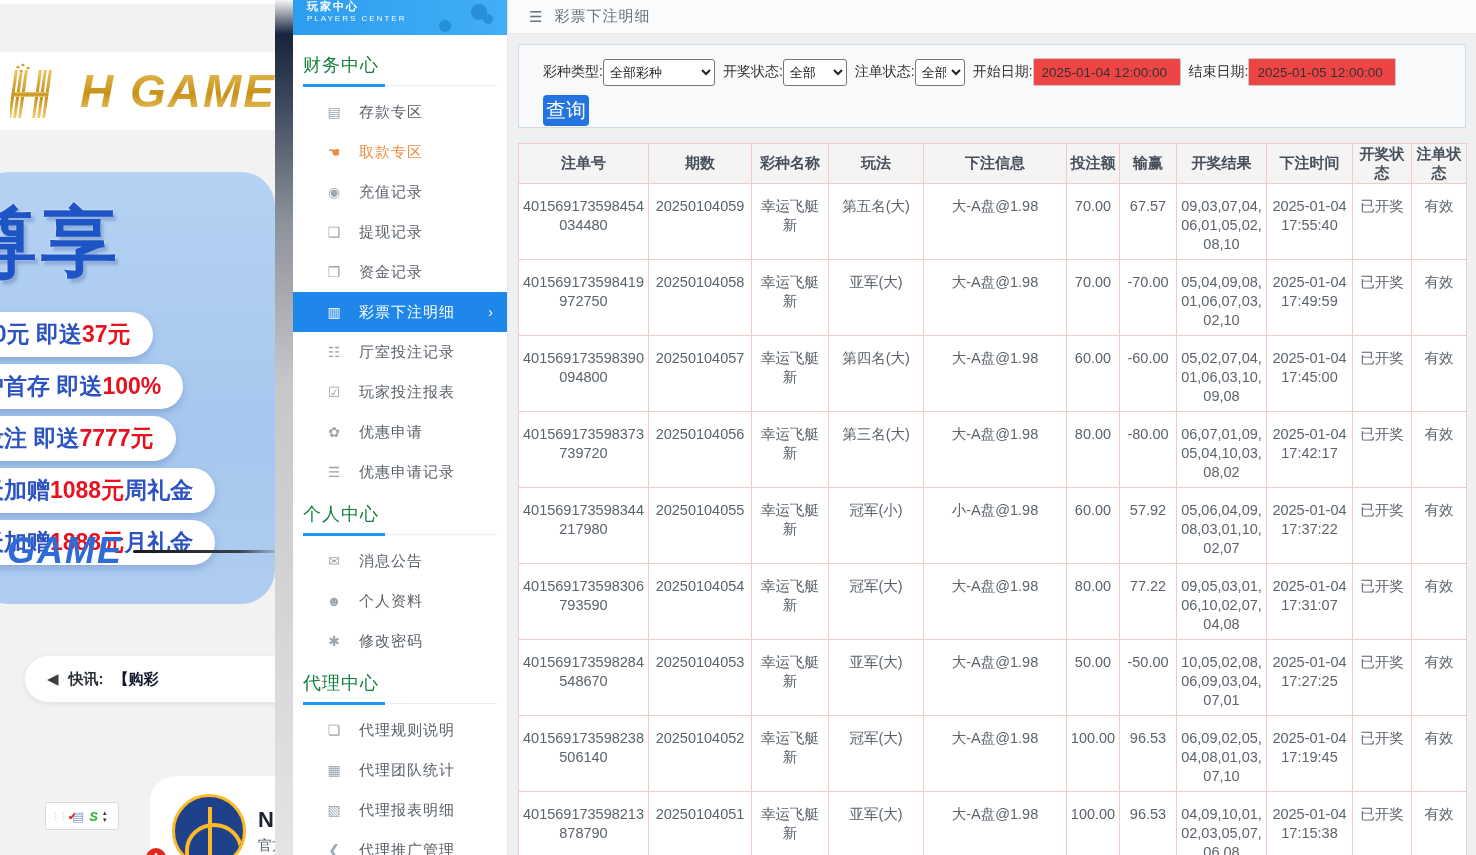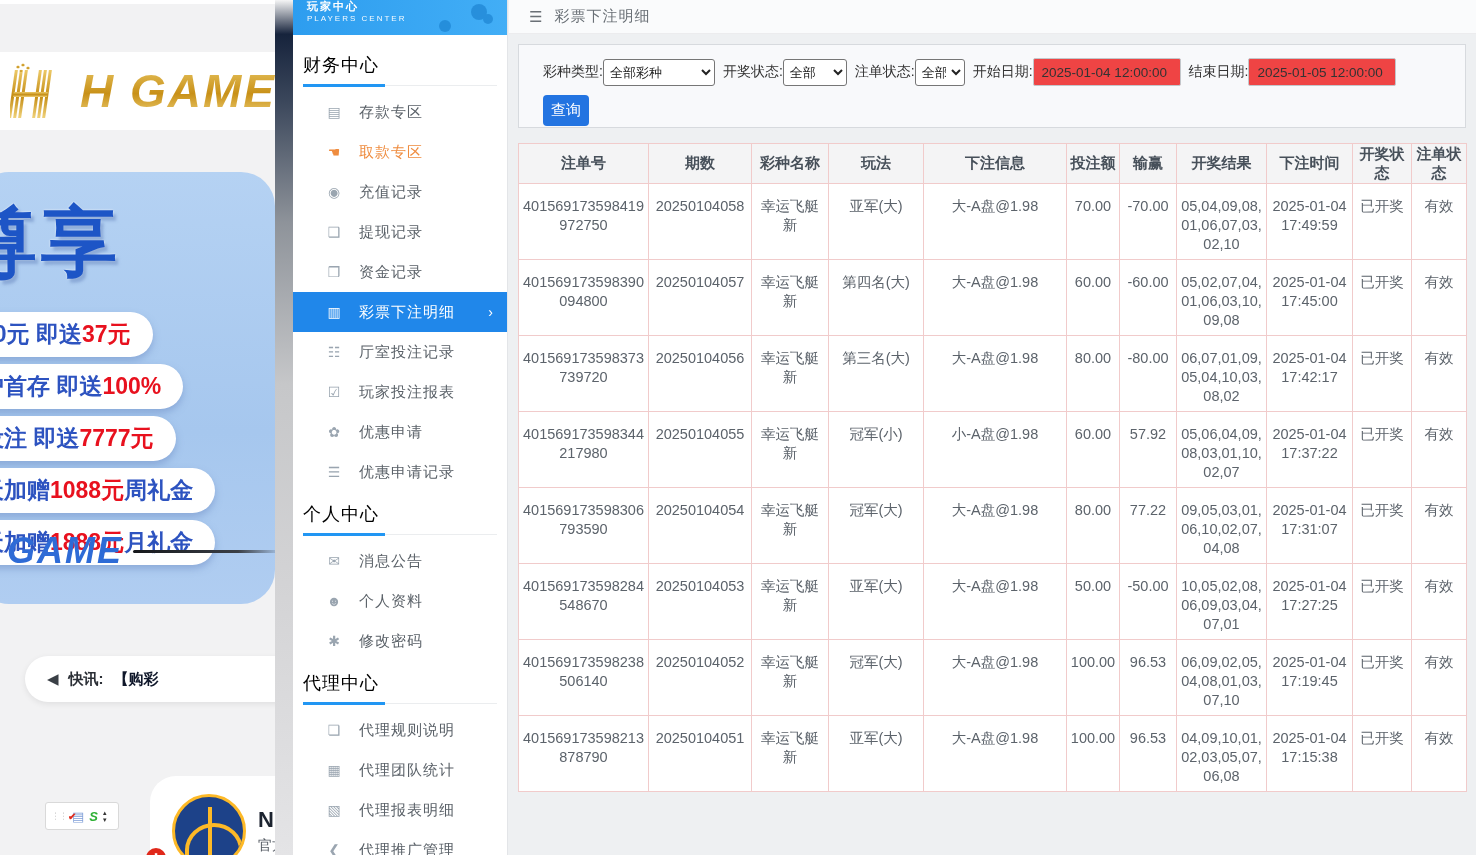--- a/index.html
+++ b/index.html
@@ -51,21 +51,21 @@
     background:linear-gradient(180deg,#f5f5f5 0%,#16233c 4%,#3c485c 12%,#8e939a 26%,#c6c7c9 45%,#d4d4d6 70%,#e4e4e6 100%); }
 
   
   .sidebar { position:absolute; left:293px; top:0; width:215px; height:855px; background:#fff; border-right:1px solid #e3e5e8; overflow:hidden; }
   .sb-header { position:relative; height:35px; background:linear-gradient(90deg,#2d9def 0%,#42aef6 100%); color:#fff; padding:1px 0 0 14px; overflow:hidden; }
   .sb-header .t { font-size:11px; font-weight:bold; letter-spacing:2px; margin-top:-2px; }
   .sb-header .s { font-size:8px; letter-spacing:2px; opacity:.95; }
   .sb-header .pad { position:absolute; right:14px; top:2px; width:56px; height:30px; opacity:.55; }
   .sb-header .pad i { position:absolute; border-radius:50%; background:#1479c8; }
   .sb-body { padding-top:8px; }
-  .sb-section-title { position:relative; margin:10px 10px 0 10px; padding-bottom:8px; font-size:18px; color:#000000;
+  .sb-section-title { position:relative; margin:10px 10px 0 10px; padding-bottom:8px; font-size:18px; color:#15803d;
     border-bottom:1px solid #ebedef; letter-spacing:1px; }
   .sb-section-title:after { content:""; position:absolute; left:0; bottom:-2px; width:82px; height:3px; background:#2196f3; }
   .sb-items { margin-top:6px; }
   .sb-item { display:flex; align-items:center; height:40px; padding-left:32px; gap:16px; cursor:pointer; }
   .sb-item .ic { width:18px; text-align:center; font-size:14px; color:#9aa5b0; flex:0 0 auto; }
   .sb-item .lb { font-size:15px; color:#5a6168; letter-spacing:1px; }
   .sb-item.orange .ic, .sb-item.orange .lb { color:#ef8c3f; }
   .sb-item.active { background:#2087ea; }
   .sb-item.active .ic, .sb-item.active .lb { color:#fff; }
   .sb-item.active .chev { margin-left:auto; margin-right:14px; color:#fff; font-size:14px; }
@@ -74,21 +74,21 @@
   .main { position:absolute; left:509px; top:0; width:967px; height:855px; background:#eef0f2; overflow:hidden; }
   .topbar { height:34px; background:#fafbfc; border-bottom:1px solid #ececee; display:flex; align-items:center; gap:12px; padding-left:20px; }
   .topbar .burger { color:#6a7076; font-size:15px; cursor:pointer; }
   .topbar .title { color:#6a7076; font-size:15px; letter-spacing:1px; }
   .filter-card { margin:10px 10px 0 9px; height:84px; background:#f8f9fb; border:1px solid #d7dade; padding:13px 0 0 24px; }
   .filter-row { display:flex; align-items:center; flex-wrap:nowrap; }
   .f-label { font-size:14px; color:#333; margin-left:8px; white-space:nowrap; }
   .f-label:first-child { margin-left:0; }
   select.f-ctl { height:27px; border:1px solid #767676; border-radius:3px; background:#fff; font-size:13px; color:#222; padding:0 2px; font-family:"Liberation Sans",sans-serif; }
   input.f-ctl { height:28px; border:1px solid #c3c7cb; border-radius:2px; background:#ef4444; font-size:13.5px; color:#333; padding:0 8px; font-family:"Liberation Sans",sans-serif; }
-  .query-btn { margin-top:9px; width:46px; height:31px; background:#2374e1; color:#fff; border:none; border-radius:4px; font-size:15px; cursor:pointer; font-family:"Liberation Sans",sans-serif; }
+  .query-btn { margin-top:9px; width:46px; height:31px; background:#2374e1; color:#fff; border:none; border-radius:4px; font-size:20px; cursor:pointer; font-family:"Liberation Sans",sans-serif; }
 
   table.bets { margin:15px 10px 0 9px; width:948px; border-collapse:collapse; table-layout:fixed; background:#fff; }
   table.bets th, table.bets td { border:1px solid #f1cbcb; text-align:center; vertical-align:top; word-break:break-all; }
   table.bets th { background:#f4f4f5; font-size:15px; color:#47505a; font-weight:bold; height:40px; vertical-align:middle; padding:0 2px; }
   table.bets td { font-size:14.5px; color:#5c636b; padding:13px 2px 0 2px; height:76px; line-height:1.32; letter-spacing:0; }
 </style>
 </head>
 <body>
 
 <div id="stage">
@@ -300,20 +300,33 @@
             <th>投注额</th>
             <th>输赢</th>
             <th>开奖结果</th>
             <th>下注时间</th>
             <th>开奖状态</th>
             <th>注单状态</th>
           </tr>
         </thead>
       <tbody>
           <tr>
+            <td>401569173598454034480</td>
+            <td>20250104059</td>
+            <td>幸运飞艇新</td>
+            <td>第五名(大)</td>
+            <td>大-A盘@1.98</td>
+            <td>70.00</td>
+            <td>67.57</td>
+            <td>09,03,07,04,06,01,05,02,08,10</td>
+            <td>2025-01-04 17:55:40</td>
+            <td>已开奖</td>
+            <td>有效</td>
+          </tr>
+          <tr>
             <td>401569173598419972750</td>
             <td>20250104058</td>
             <td>幸运飞艇新</td>
             <td>亚军(大)</td>
             <td>大-A盘@1.98</td>
             <td>70.00</td>
             <td>-70.00</td>
             <td>05,04,09,08,01,06,07,03,02,10</td>
             <td>2025-01-04 17:49:59</td>
             <td>已开奖</td>

